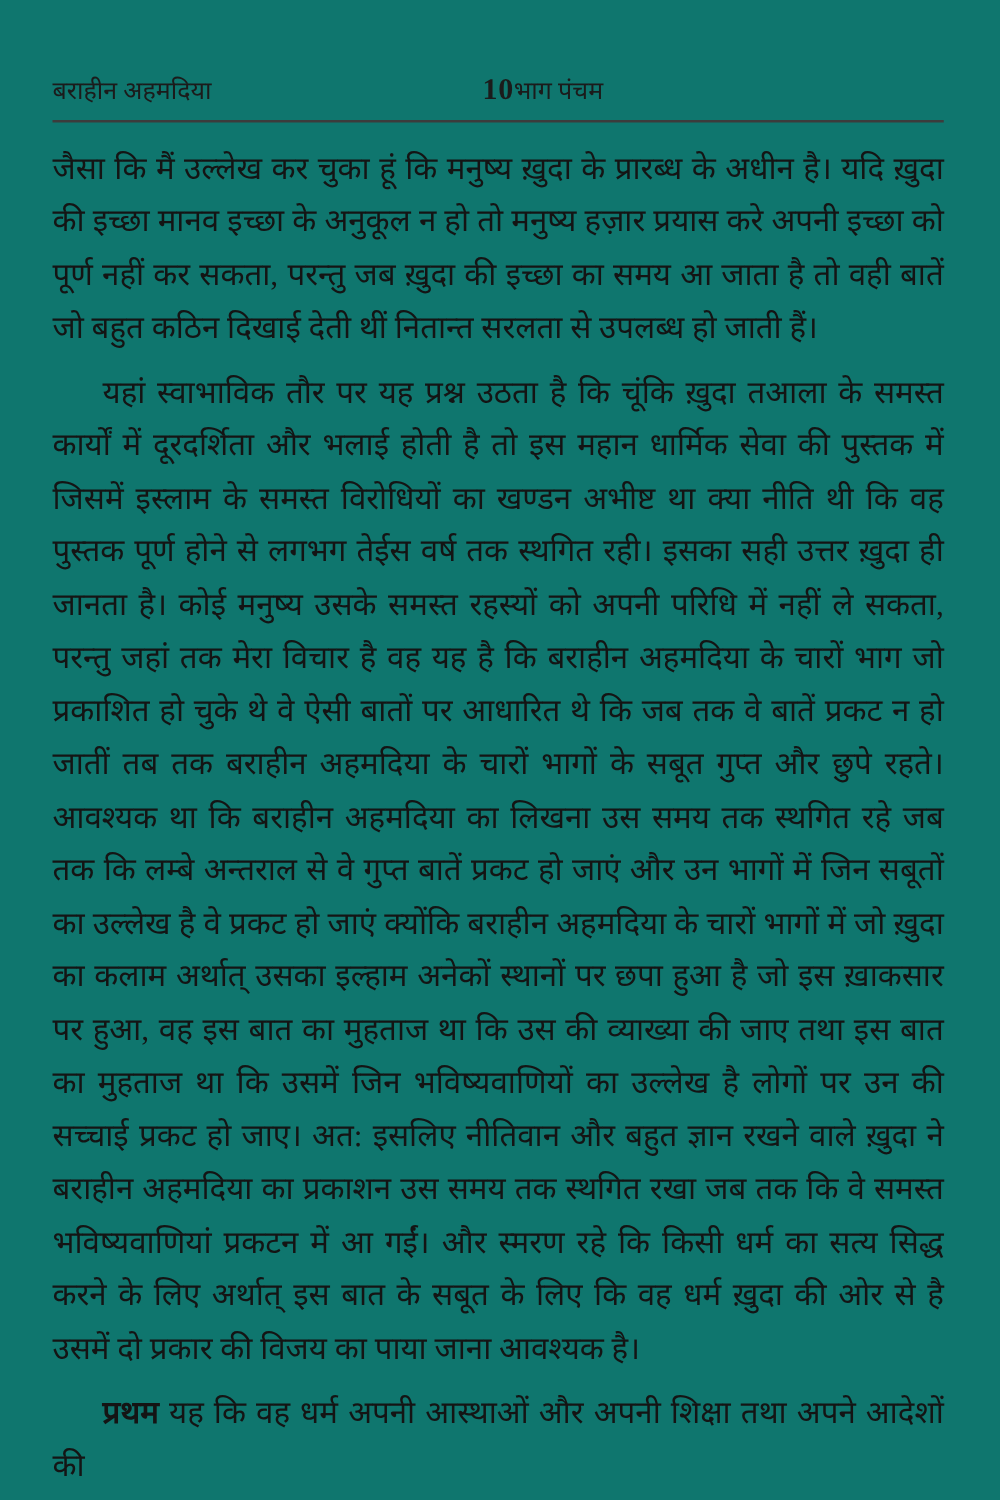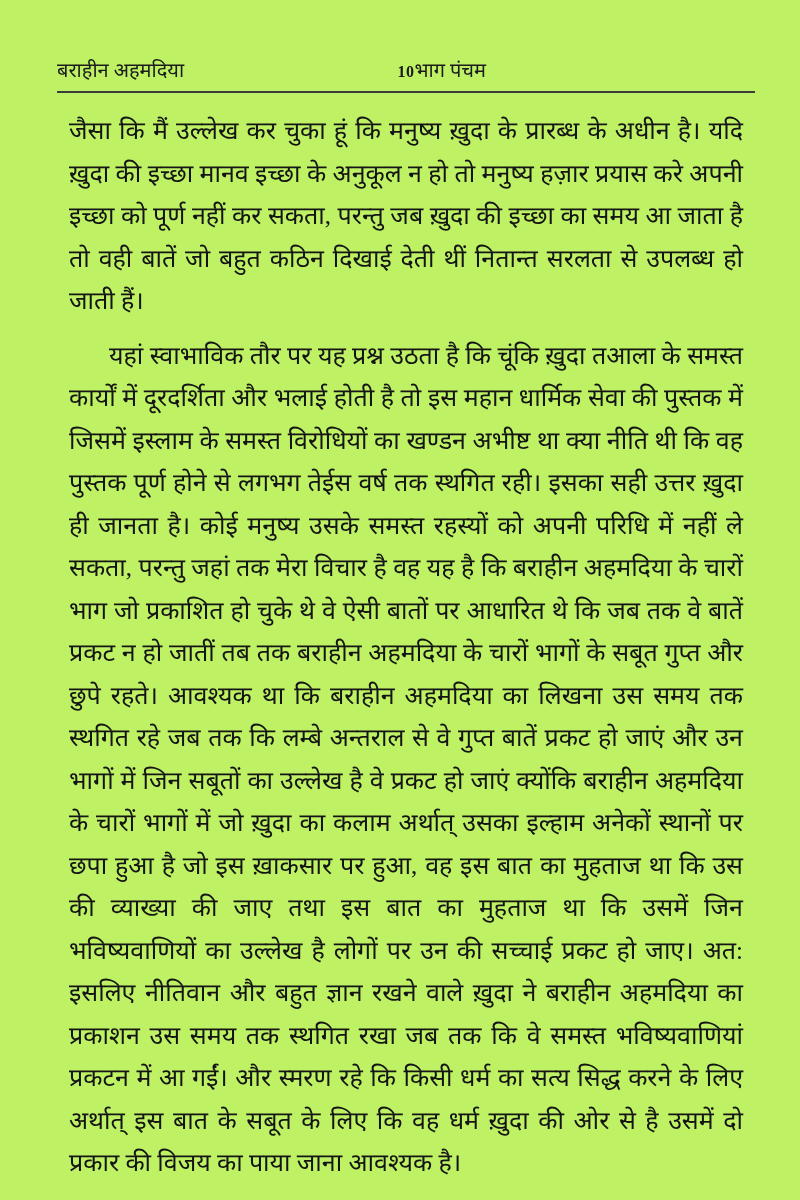--- a/index.html
+++ b/index.html
@@ -4,62 +4,62 @@
 <style>
   html, body {
     margin: 0;
     padding: 0;
     background: #ffffff;
   }
   .page {
     position: relative;
     width: 800px;
     height: 1200px;
-    background: #bef264;
+    background: #0f766e;
     color: #161616;
     font-family: "Liberation Serif", "DejaVu Serif", serif;
     box-sizing: border-box;
-    padding: 58px 45px 0 57px;
+    padding: 58px 45px 0 42px;
     overflow: hidden;
   }
   .running-head {
     display: flex;
     align-items: baseline;
     justify-content: space-between;
     font-size: 20px;
     line-height: 1.2;
     color: #1b1b1b;
   }
   .running-head .side {
     flex: 1 1 0;
     white-space: nowrap;
   }
   .running-head .side.left  { text-align: left; }
   .running-head .side.right { text-align: left; }
   .running-head .folio {
     flex: 0 0 auto;
     font-weight: bold;
-    font-size: 16px;
+    font-size: 24px;
     letter-spacing: 0.5px;
     font-family: "Liberation Serif", "DejaVu Serif", serif;
   }
   .head-rule {
     border: none;
     border-top: 2px solid #3c3c3c;
     margin: 9px 0 0 0;
   }
   .body-text {
     margin-top: 17px;
     font-size: 25px;
     line-height: 42.5px;
     text-align: justify;
     color: #141414;
   }
   .body-text p {
-    margin: 12px;
+    margin: 0;
     padding: 0;
   }
   .body-text p.indented {
     text-indent: 40px;
     font-family: Liberation Serif, serif;
   }
   .body-text p + p {
     margin-top: 9px;
   }
   .lead-word {

